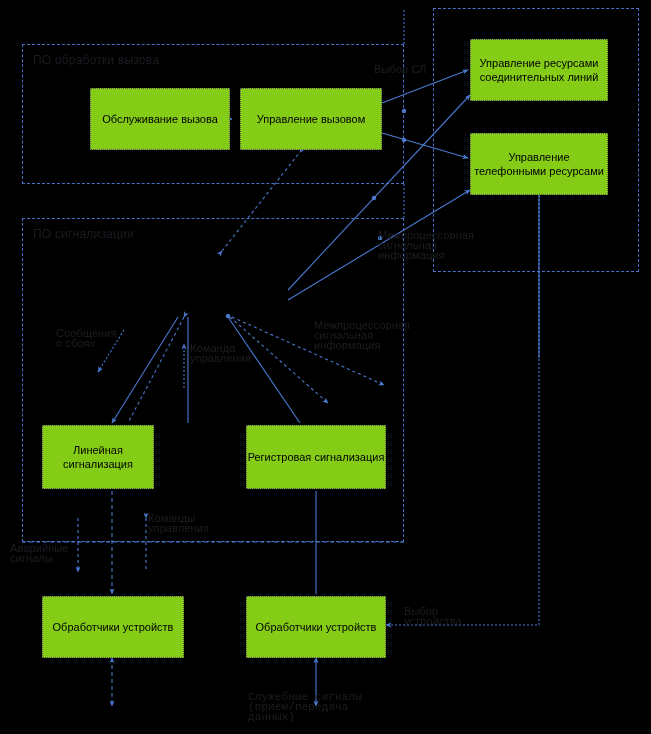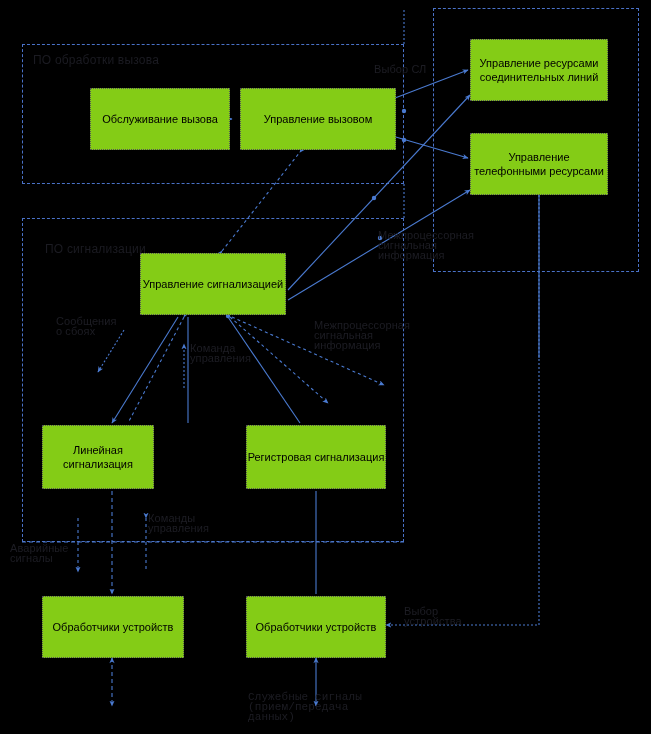--- a/index.html
+++ b/index.html
@@ -24,21 +24,21 @@
 </head>
 <body>
 
 <div id="stage">
 
   <div class="group" style="left:22px;top:44px;width:382px;height:140px;"></div>
   <div class="group" style="left:22px;top:218px;width:382px;height:324px;"></div>
   <div class="group" style="left:433px;top:8px;width:206px;height:264px;"></div>
 
   <div class="group-label" style="left:33px;top:55px;">ПО обработки вызова</div>
-  <div class="group-label" style="left:33px;top:244px;margin-left:12px;">ПО сигнализации</div>
+  <div class="group-label" style="left:33px;top:229px;">ПО сигнализации</div>
 
   <svg id="wires" viewBox="0 0 651 734" xmlns="http://www.w3.org/2000/svg">
     <defs>
       <marker id="ah" markerWidth="7" markerHeight="7" refX="5.4" refY="2.6" orient="auto" markerUnits="userSpaceOnUse">
         <path d="M0,0 L6,2.6 L0,5.2 L1.6,2.6 z" fill="#4a7ad0"></path>
       </marker>
       <marker id="ahr" markerWidth="7" markerHeight="7" refX="0.8" refY="2.6" orient="auto" markerUnits="userSpaceOnUse">
         <path d="M6,0 L0,2.6 L6,5.2 L4.4,2.6 z" fill="#4a7ad0"></path>
       </marker>
     </defs>
@@ -87,33 +87,32 @@
       <line x1="22" y1="542" x2="404" y2="542" stroke-dasharray="4 3"></line>
       <line x1="78" y1="518" x2="78" y2="572" stroke-dasharray="3 3" marker-end="url(#ah)"></line>
       <line x1="146" y1="518" x2="146" y2="572" stroke-dasharray="3 3" marker-start="url(#ah)"></line>
 
       <line x1="404" y1="184" x2="404" y2="218" stroke-dasharray="2 2"></line>
       <line x1="404" y1="10" x2="404" y2="44" stroke-dasharray="2 2"></line>
     </g>
   </svg>
 
   <div class="node" style="left:42px;top:88px;width:140px;height:62px;margin-left:48px;">Обслуживание вызова</div>
-  <div class="node" style="left:240px;top:88px;width:156px;height:62px;">Управление вызовом</div>
+  <div class="node" style="left:240px;top:88px;width:142px;height:62px;">Управление вызовом</div>
   <div class="node" style="left:470px;top:39px;width:138px;height:62px;">Управление ресурсами соединительных линий</div>
   <div class="node" style="left:470px;top:133px;width:138px;height:62px;">Управление телефонными ресурсами</div>
-  <div class="node" style="left:140px;top:253px;width:146px;height:62px;">Управление сигнализацией</div>
   <div class="node" style="left:42px;top:425px;width:112px;height:64px;">Линейная сигнализация</div>
   <div class="node" style="left:246px;top:425px;width:140px;height:64px;">Регистровая сигнализация</div>
   <div class="node" style="left:42px;top:596px;width:142px;height:62px;">Обработчики устройств</div>
   <div class="node" style="left:246px;top:596px;width:140px;height:62px;">Обработчики устройств</div>
 
   <div class="edge-label" style="left:374px;top:64px;width:92px;">Выбор СЛ</div>
   <div class="edge-label" style="left:378px;top:230px;width:108px;">Межпроцессорная
 сигнальная информация</div>
-  <div class="edge-label" style="left:56px;top:316px;width:74px;">Сообщения
+  <div class="edge-label" style="left:56px;top:328px;width:74px;">Сообщения
 о сбоях</div>
   <div class="edge-label" style="left:190px;top:343px;width:72px;">Команда
 управления</div>
   <div class="edge-label" style="left:314px;top:320px;width:118px;">Межпроцессорная
 сигнальная информация</div>
   <div class="edge-label" style="left:148px;top:513px;width:72px;">Команды
 управления</div>
   <div class="edge-label" style="left:10px;top:543px;width:62px;">Аварийные
 сигналы</div>
   <div class="edge-label" style="left:404px;top:606px;width:92px;">Выбор устройства</div>

